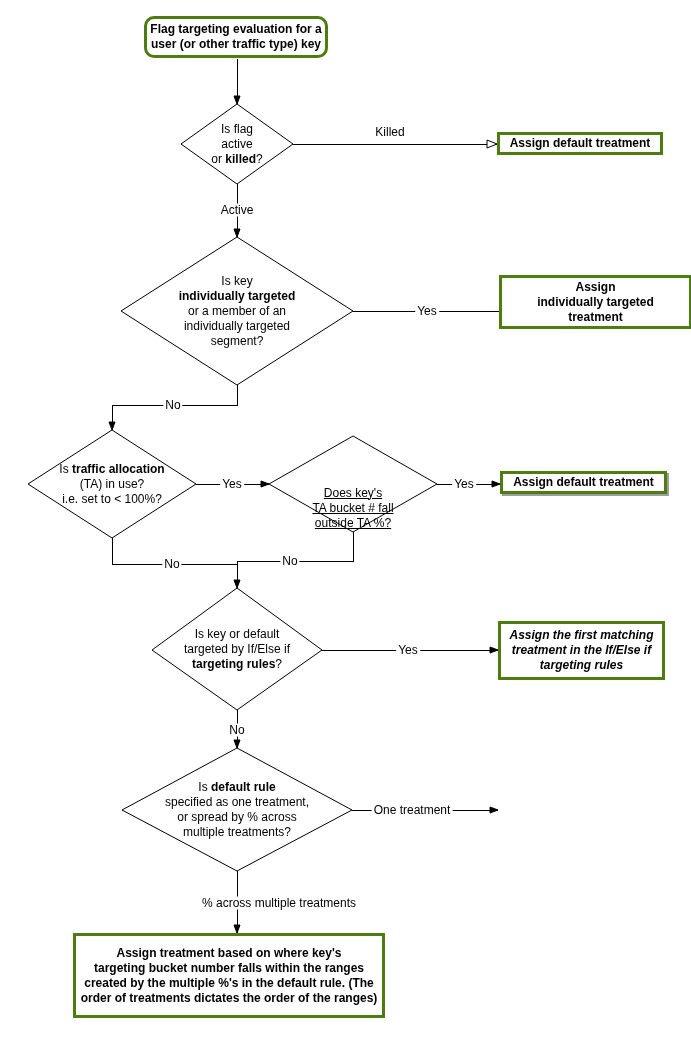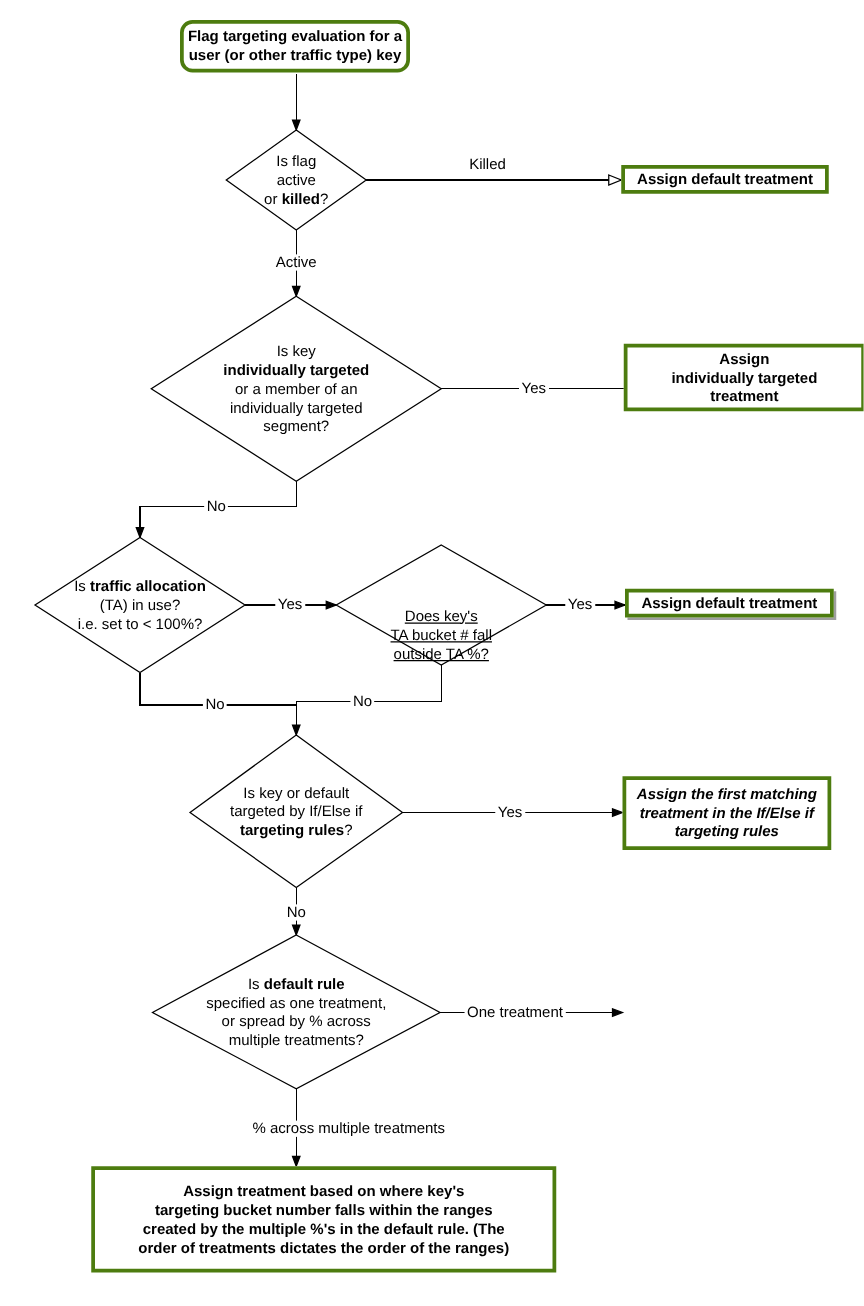--- a/index.html
+++ b/index.html
@@ -76,21 +76,21 @@
 individually targeted
 treatment</div>
 
   <div class="node-box shadowed" style="left:500px;top:471px;width:167px;height:23px;">Assign default treatment</div>
 
   <div class="node-box" style="left:498px;top:621px;width:167px;height:59px;font-style:italic;">Assign the first matching
 treatment in the If/Else if
 targeting rules</div>
 
 
-  <div class="node-box" style="left:73px;top:933px;width:372px;height:85px;">Assign treatment based on where key's
+  <div class="node-box" style="left:73px;top:933px;width:312px;height:85px;">Assign treatment based on where key's
 targeting bucket number falls within the ranges
 created by the multiple %'s in the default rule. (The
 order of treatments dictates the order of the ranges)</div>
 
   <div class="dtext" style="left:181px;top:104px;width:112px;height:80px;text-align:center;">
     <div class="dl">Is flag</div>
     <div class="dl">active</div>
     <div class="dl"><span>or </span><b>killed</b><span>?</span></div>
   </div>
 

